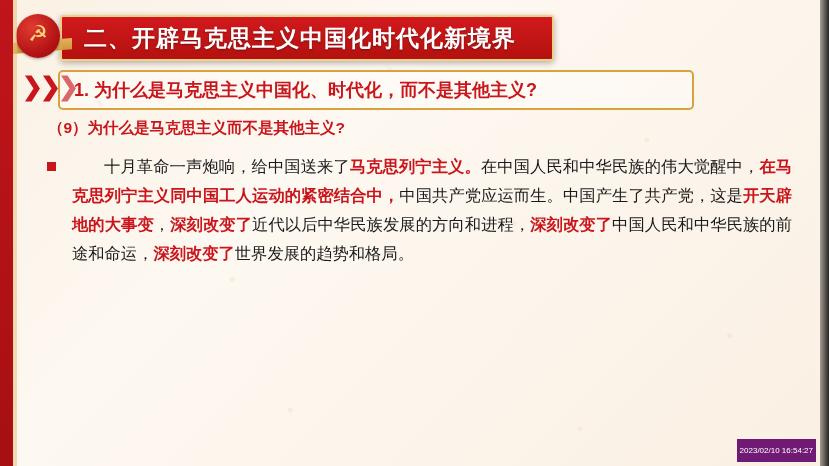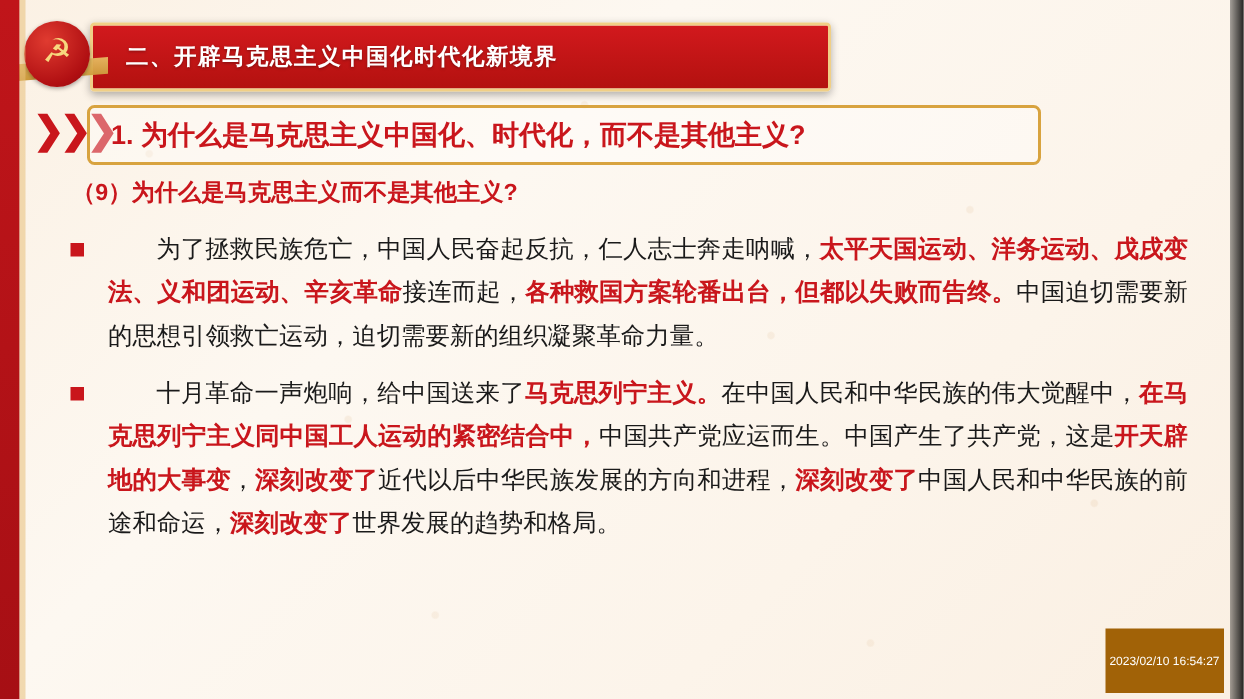--- a/index.html
+++ b/index.html
@@ -102,21 +102,21 @@
     background: linear-gradient(180deg, #d2191d 0%, #b3110f 100%);
     border: 2px solid #f0cf86;
     border-radius: 3px;
     box-shadow: 0 2px 6px rgba(0,0,0,0.3);
   }
   .title-plate .txt {
     position: absolute;
     left: 22px; top: 50%;
     transform: translateY(-50%);
     color: #ffffff;
-    font-size: 15px;
+    font-size: 23px;
     font-weight: bold;
     letter-spacing: 1px;
     white-space: nowrap;
     text-shadow: 0 1px 2px rgba(0,0,0,0.35);
   }
   
   .arrows {
     position: absolute;
     left: 22px; top: 72px;
     color: #c9161c;
@@ -177,24 +177,24 @@
   }
   .para .indent { display: inline-block; width: 32px; }
   .hl {
     color: #c9161c;
     font-weight: bold;
   }
   
   .timestamp {
     position: absolute;
     right: 13px; bottom: 4px;
-    background: #a16207;
+    background: #701a75;
     color: #ffffff;
     font-size: 8px;
-    padding: 17px 3px;
+    padding: 7px 3px;
     letter-spacing: 0px;
     z-index: 6;
     font-family: "Liberation Sans", sans-serif;
   }
 </style>
 </head>
 <body>
 
 <div id="slide">
 
@@ -216,24 +216,20 @@
 
   <div class="q1-box">
     <div class="txt">1. 为什么是马克思主义中国化、时代化，而不是其他主义?</div>
   </div>
 
   <div class="q2">（9）为什么是马克思主义而不是其他主义?</div>
 
   <div class="body">
     <div class="para">
       <span class="bullet"></span>
-      <span class="indent"></span><span class="runs"><span>为了拯救民族危亡，中国人民奋起反抗，仁人志士奔走呐喊，</span><span class="hl">太平天国运动、洋务运动、戊戌变法、义和团运动、辛亥革命</span><span>接连而起，</span><span class="hl">各种救国方案轮番出台，但都以失败而告终。</span><span>中国迫切需要新的思想引领救亡运动，迫切需要新的组织凝聚革命力量。</span></span>
-    </div>
-    <div class="para">
-      <span class="bullet"></span>
       <span class="indent"></span><span class="runs"><span>十月革命一声炮响，给中国送来了</span><span class="hl">马克思列宁主义。</span><span>在中国人民和中华民族的伟大觉醒中，</span><span class="hl">在马克思列宁主义同中国工人运动的紧密结合中，</span><span>中国共产党应运而生。中国产生了共产党，这是</span><span class="hl">开天辟地的大事变</span><span>，</span><span class="hl">深刻改变了</span><span>近代以后中华民族发展的方向和进程，</span><span class="hl">深刻改变了</span><span>中国人民和中华民族的前途和命运，</span><span class="hl">深刻改变了</span><span>世界发展的趋势和格局。</span></span>
     </div>
   </div>
 
   <div class="right-edge"></div>
   <div class="timestamp">2023/02/10 16:54:27</div>
 
 </div>
 
 </body></html>

